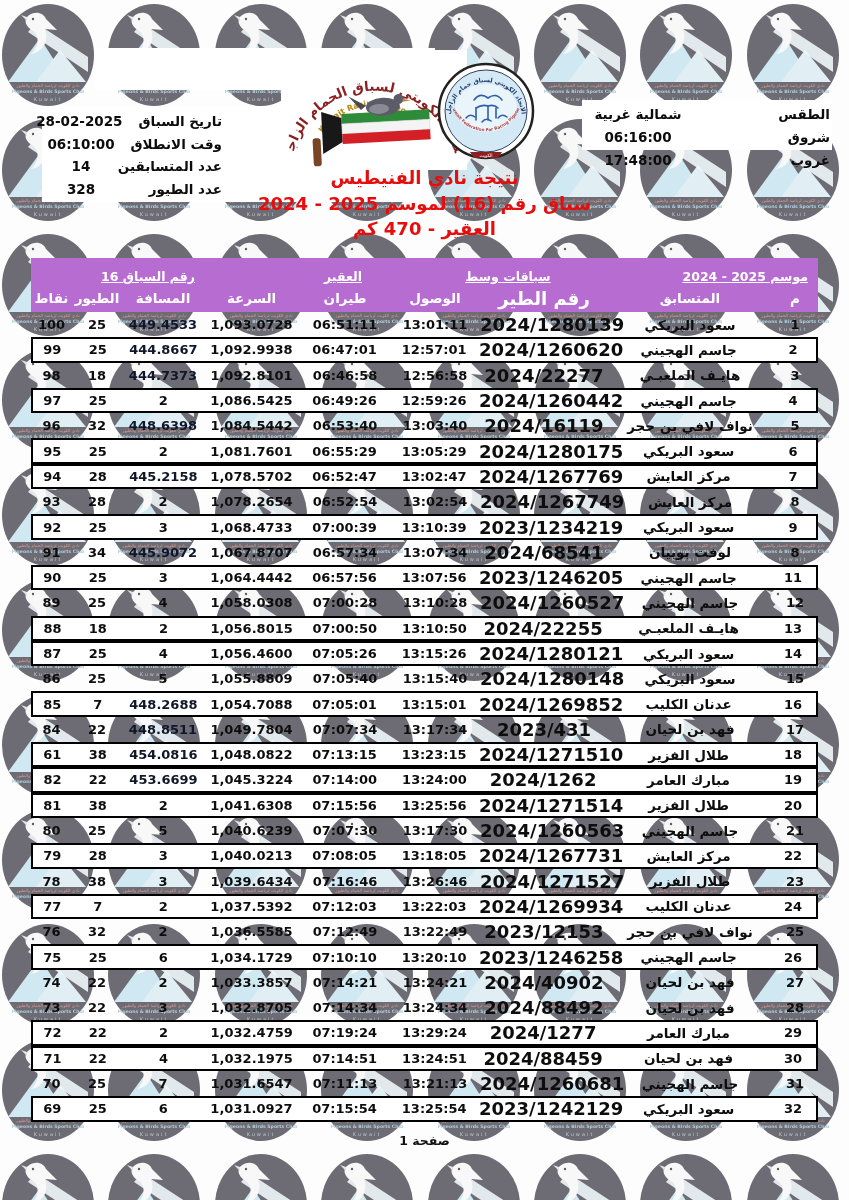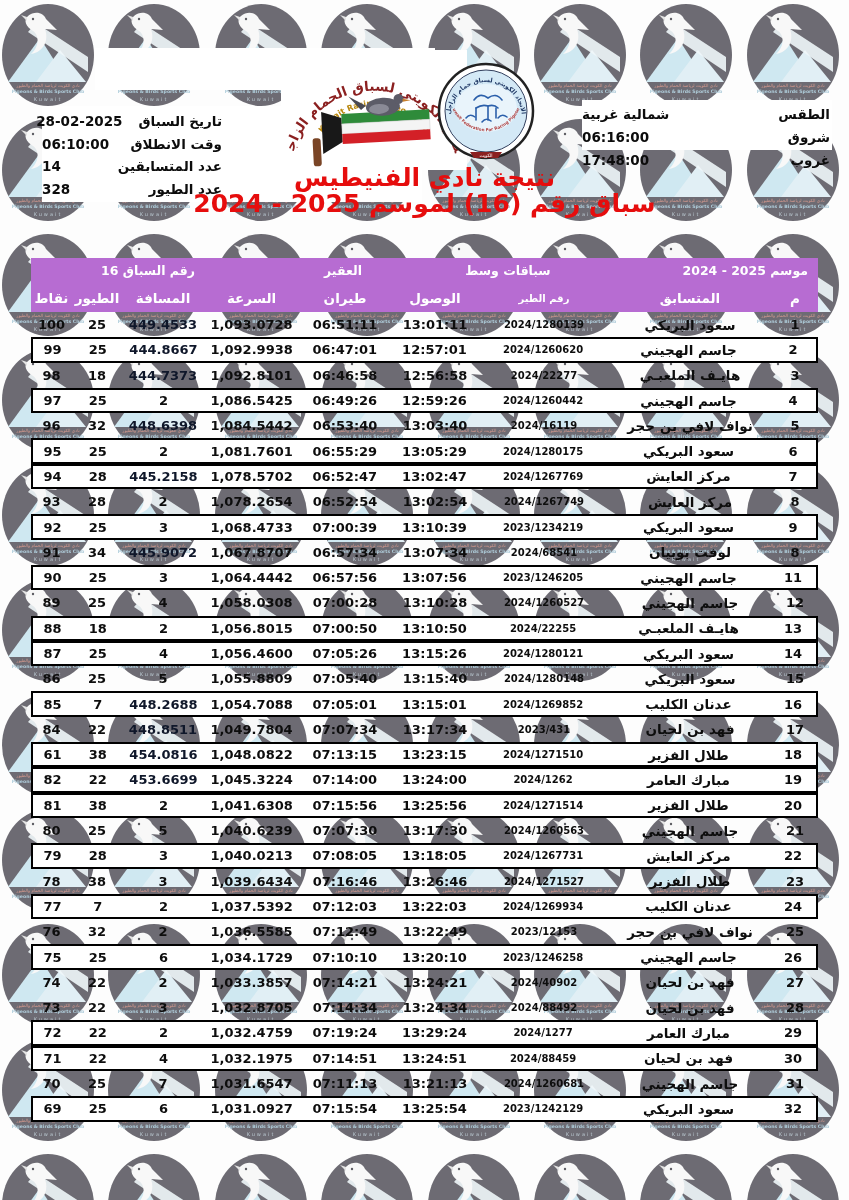--- a/index.html
+++ b/index.html
@@ -7,47 +7,47 @@
         font-family:"DejaVu Sans",sans-serif;margin:0 auto;}
   .wm-layer{position:absolute;inset:0;z-index:0;}
   .wm{position:absolute;opacity:.82;}
   .mask{position:absolute;background:#fff;z-index:1;}
   .layer{position:absolute;z-index:2;}
 
   
   .info-block{direction:rtl;font-weight:bold;color:#0c0c0c;font-size:13.5px;}
   .irow{display:flex;align-items:center;height:22.5px;}
   .ilabel{width:86px;text-align:right;white-space:nowrap;}
-  .ival{flex:1;text-align:left;padding-left:2px;white-space:nowrap;}
+  .ival{flex:1;text-align:center;padding-left:2px;white-space:nowrap;}
   #race-info{left:40px;top:110px;width:182px;}
   #race-info .ival{padding-right:16px;}
   #weather{left:580px;top:102px;width:250px;}
   #weather .irow{height:23px;}
   #weather .ilabel{width:84px;}
   #weather .ival{padding-right:52px;}
 
   
   .title{left:0;top:165px;width:849px;text-align:center;direction:rtl;
-         color:#e60d0d;font-weight:bold;font-size:25px;line-height:25.5px;}
+         color:#e60d0d;font-weight:bold;font-size:18px;line-height:25.5px;}
 
   
   .tbl{left:31px;top:258px;width:787px;}
   .thead{background:#b76cd2;color:#fff;font-weight:bold;height:54px;position:relative;}
   .thA{position:relative;height:26px;font-size:12.5px;direction:rtl;}
-  .thA span{position:absolute;top:5px;white-space:nowrap;}
+  .thA span{position:absolute;top:11px;white-space:nowrap;text-decoration:underline;}
   .thB{display:flex;direction:rtl;height:28px;align-items:center;font-size:13.5px;}
   .cell{text-align:center;}
   .c-rank{width:46px}.c-name{width:164px}.c-ring{width:128px}.c-arr{width:90px}
   .c-fly{width:90px}.c-spd{width:97px}.c-dist{width:80px}.c-birds{width:52px}.c-pts{width:39px}
   .tbody{position:relative;}
   .trow{display:flex;direction:rtl;height:25.3px;align-items:center;
         font-weight:bold;font-size:13px;color:#0d0d0d;box-sizing:border-box;}
   .trow.boxed{background:#fff;border:2px solid #000;}
   .cell-name{font-size:13.5px;}
-  .c-ring{font-size:10px;}
+  .c-ring{font-size:18px;}
   .dist-hl{color:#0f172a;}
   .footer{left:0;width:849px;top:1133px;text-align:center;font-size:12.5px;
           font-weight:bold;color:#111;direction:rtl;}
 </style>
 </head>
 <body>
 
 <div class="page">
 
   <div class="wm-layer" id="wm-layer">
@@ -1199,20 +1199,21 @@
         <textPath href="#arcB" startOffset="50%" text-anchor="middle">Kuwait Federation For Racing Pigeons</textPath>
       </text>
       <path d="M34,96 h32 l-4,6 h-24 z" fill="#8b2020"></path>
       <text x="50" y="101" font-size="4.5" fill="#fff" text-anchor="middle" font-family="DejaVu Sans,sans-serif">الكويت</text>
     </svg>
   </div>
 
   <div class="layer title">
     <div>نتيجة نادي الفنيطيس</div>
     <div>سباق رقم (16) لموسم ‎2024 - 2025‎</div>
+    <div>العقير - 470 كم</div>
   </div>
 
   <div class="layer tbl">
     <div class="thead">
       <div class="thA">
         <span style="right:10px">موسم ‎2024 - 2025‎</span>
         <span style="right:255px;width:110px;text-align:center">سباقات وسط</span>
         <span style="right:430px;width:90px;text-align:center">العقير</span>
         <span style="right:600px;width:140px;text-align:center">رقم السباق  16</span>
       </div>
@@ -1577,14 +1578,15 @@
           <span class="cell c-arr" dir="ltr">13:25:54</span>
           <span class="cell c-fly" dir="ltr">07:15:54</span>
           <span class="cell c-spd" dir="ltr">1,031.0927</span>
           <span class="cell c-dist" dir="ltr">6</span>
           <span class="cell c-birds" dir="ltr">25</span>
           <span class="cell c-pts" dir="ltr">69</span>
         </div>
       </div>
   </div>
 
+  <div class="layer footer">صفحة 1</div>
 
 </div>
 
 </body></html>

